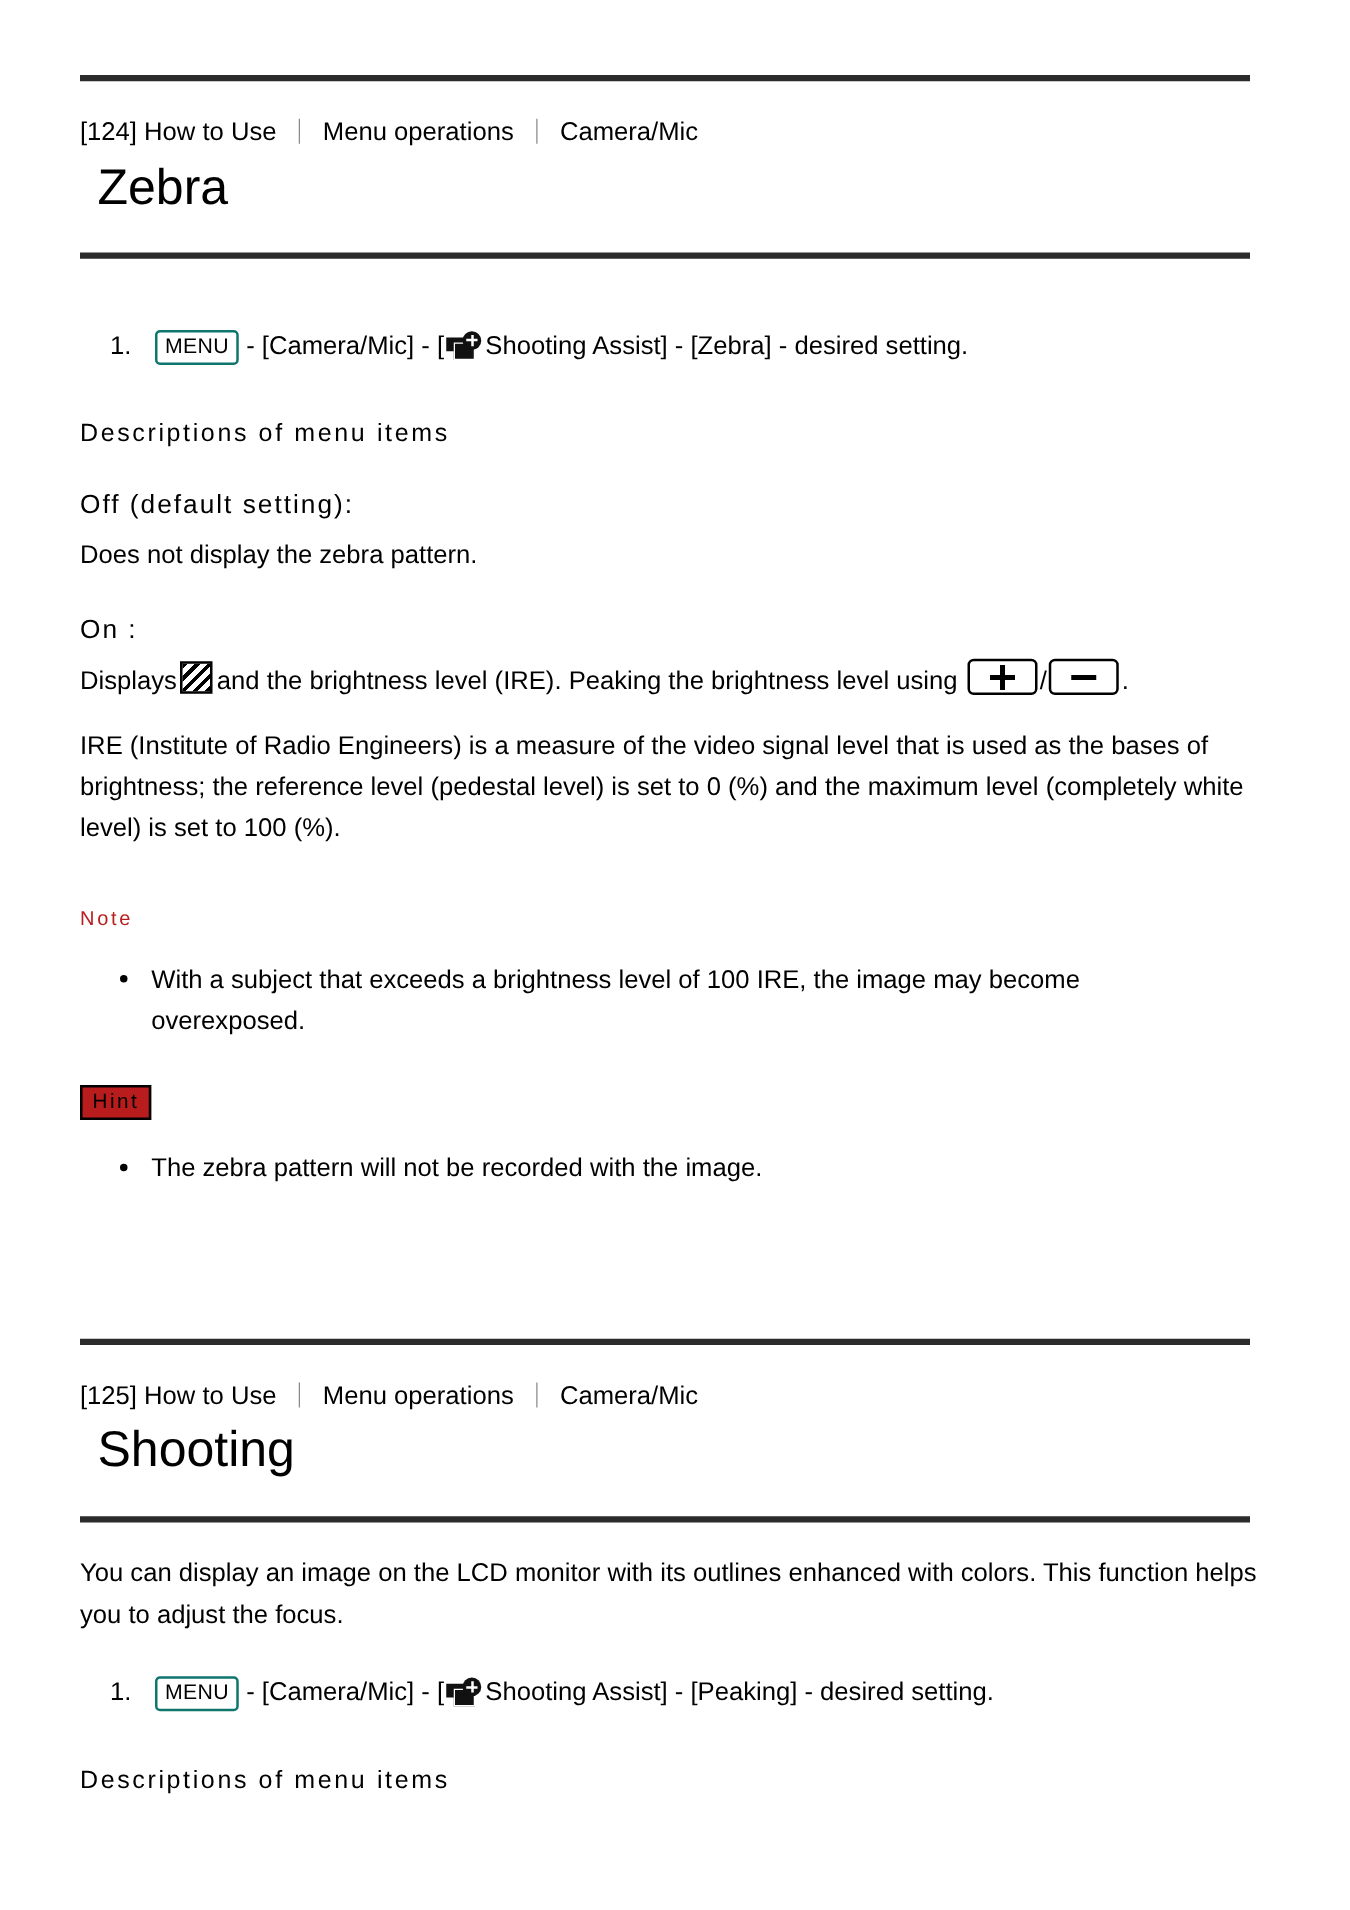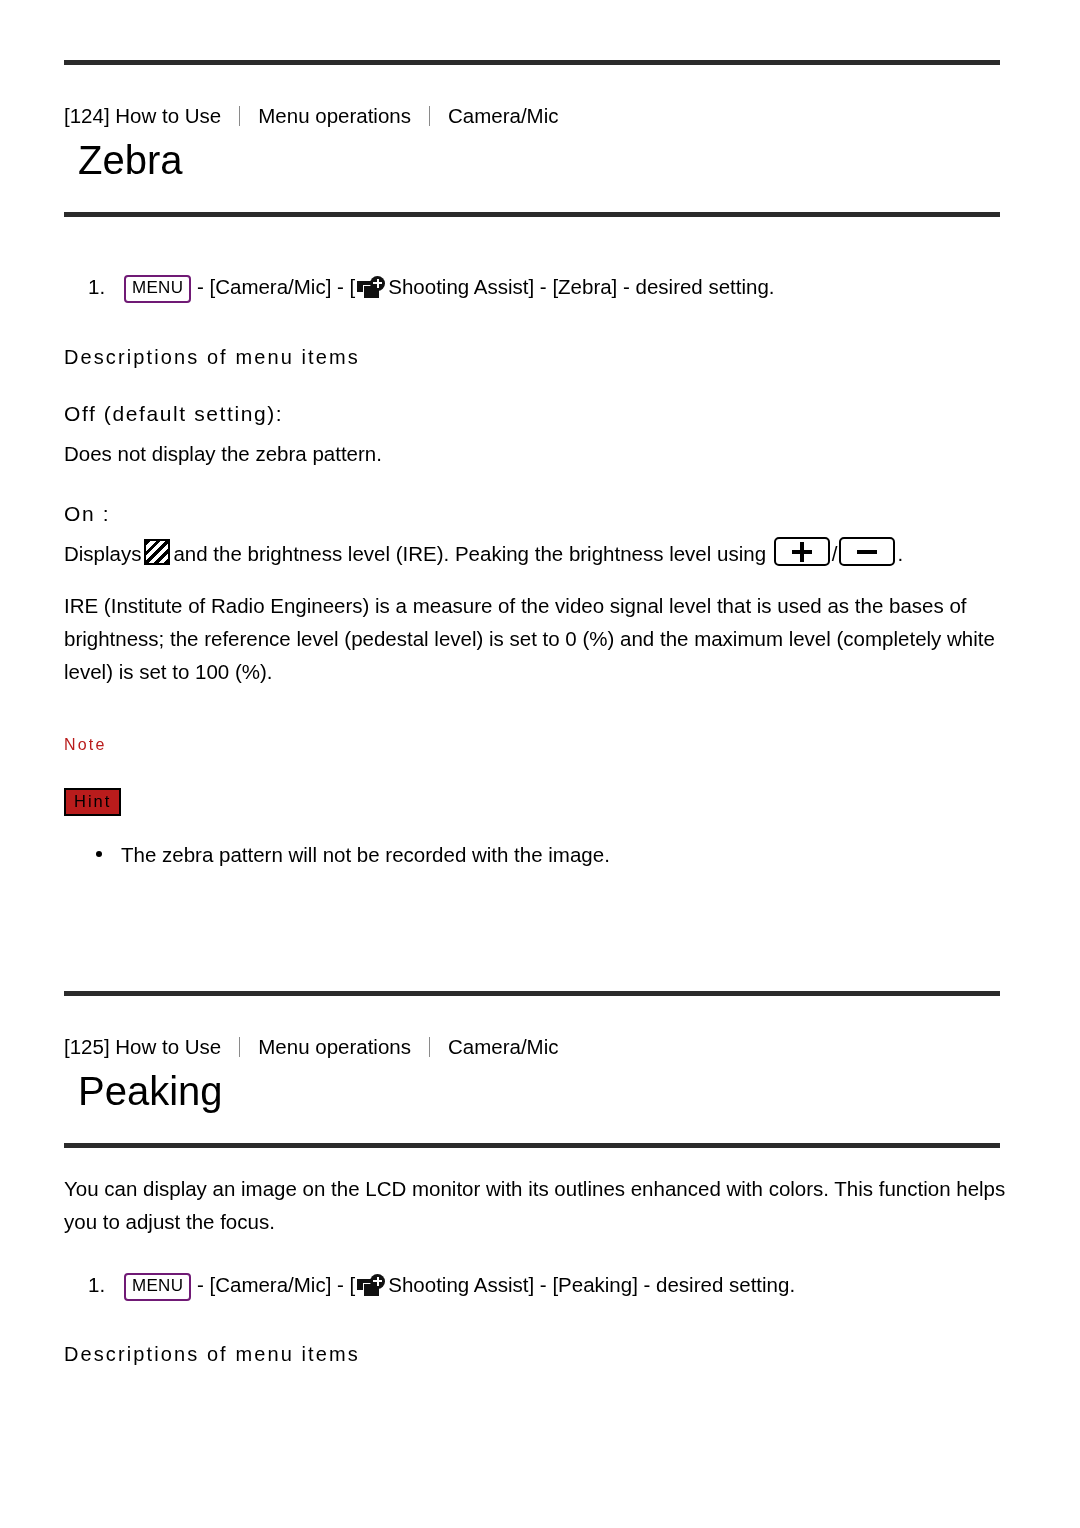--- a/index.html
+++ b/index.html
@@ -27,21 +27,21 @@
     background: #2b2b2b;
     width: 936px;
     margin: 0;
   }
   .rule.top-first { margin-top: 60px; }
   .rule.after-title { margin-top: 28px; }
 
   .breadcrumb {
     font-size: 20.5px;
     line-height: 1.25;
-    margin-top: 38px;
+    margin-top: 28px;
     white-space: nowrap;
     color: #000;
   }
   .bc-sep {
     display: inline-block;
     width: 1px;
     height: 20px;
     background: #8a8a8a;
     vertical-align: -3px;
     margin: 0 18px;
@@ -72,21 +72,21 @@
     padding-left: 24px;
     white-space: nowrap;
   }
   .step-num {
     display: inline-block;
     width: 36px;
   }
 
   .menu-btn {
     display: inline-block;
-    border: 2px solid #701a75;
+    border: 2px solid #0f766e;
     border-radius: 4px;
     padding: 0px 6px 1px 6px;
     font-size: 17px;
     line-height: 1.35;
     vertical-align: 1px;
     letter-spacing: 0.3px;
     background: #fff;
   }
 
   
@@ -254,37 +254,40 @@
     <span>Displays</span><span class="zebra-icon"></span><span>and the brightness level (IRE). Peaking the brightness level using</span>
     <span class="pm-btn"><span class="h"></span><span class="v"></span></span><span>/</span><span class="pm-btn"><span class="h"></span></span><span>.</span>
   </p>
 
   <div class="spacer-18"></div>
 
   <p class="body-para wide">IRE (Institute of Radio Engineers) is a measure of the video signal level that is used as the bases of brightness; the reference level (pedestal level) is set to 0 (%) and the maximum level (completely white level) is set to 100 (%).</p>
 
   <div class="note-label">Note</div>
 
+  <ul class="bullets">
+    <li>With a subject that exceeds a brightness level of 100 IRE, the image may become overexposed.</li>
+  </ul>
 
   <div class="hint-label">Hint</div>
 
   <ul class="bullets">
     <li>The zebra pattern will not be recorded with the image.</li>
   </ul>
 
   <div class="gap-big"></div>
 
   
   <div class="rule"></div>
 
   <div class="breadcrumb">
     <span>[125] How to Use</span><span class="bc-sep"></span><span>Menu operations</span><span class="bc-sep"></span><span>Camera/Mic</span>
   </div>
 
-  <h1 class="doc-title">Peaking</h1>
+  <h1 class="doc-title">Shooting</h1>
 
   <div class="rule after-title"></div>
 
   <div class="spacer-24"></div>
 
   <p class="body-para wide">You can display an image on the LCD monitor with its outlines enhanced with colors. This function helps you to adjust the focus.</p>
 
   <div class="step">
     <span class="step-num">1.</span><span class="menu-btn">MENU</span>
     <span>- [Camera/Mic] - [</span><span class="sa-icon"><span class="r1"></span><span class="r2"></span><span class="plus"></span></span><span>Shooting Assist] - [Peaking] - desired setting.</span>

